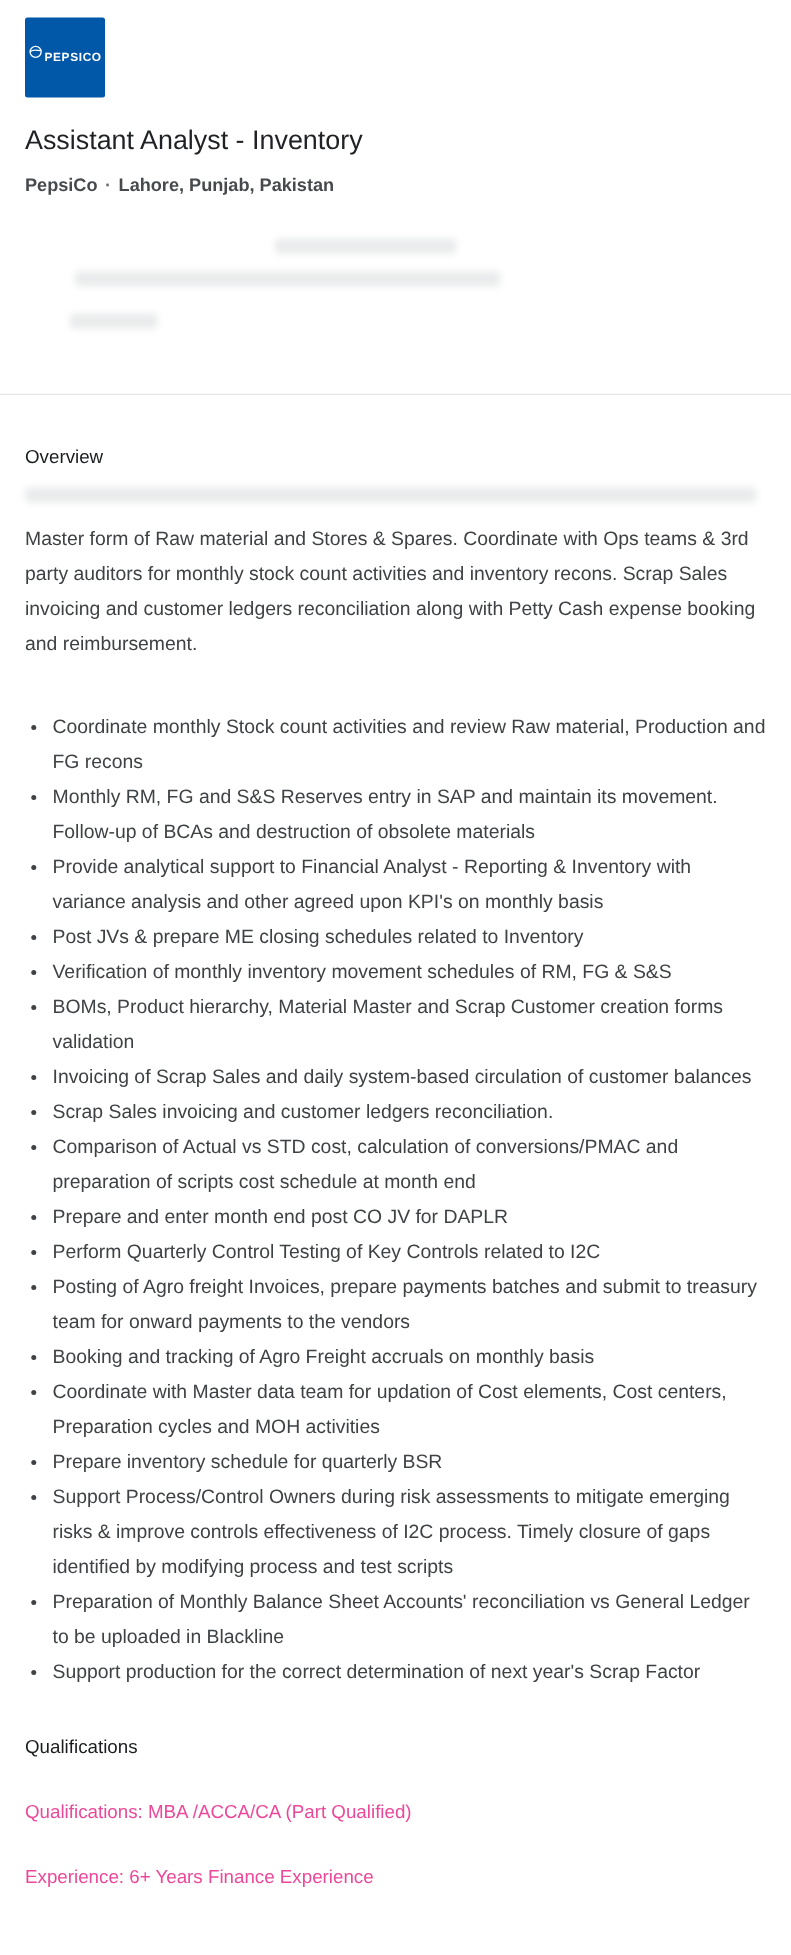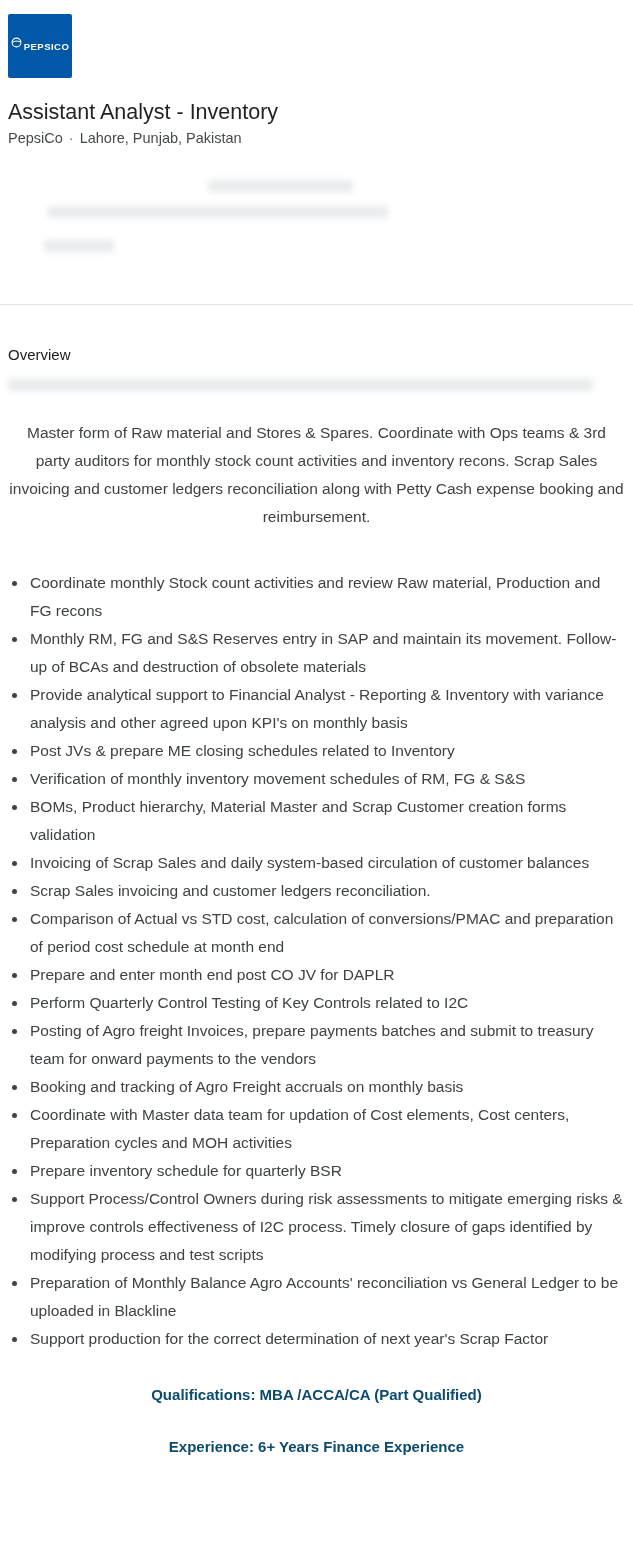--- a/index.html
+++ b/index.html
@@ -5,21 +5,21 @@
   * { box-sizing: border-box; }
   html, body {
     margin: 0;
     padding: 0;
     background: #ffffff;
     width: 633px;
     font-family: "Liberation Sans", sans-serif;
     color: #3f3f3f;
   }
   .page { width: 633px; min-height: 1564px; background: #fff; overflow: hidden; }
-  .container { padding: 0 8px; }
+  .container { padding: 0 20px; }
 
   
   .logo {
     width: 64px; height: 64px;
     background: #0158a8;
     margin-top: 14px;
     display: flex; align-items: center; justify-content: center;
     gap: 2px;
     border-radius: 2px;
   }
@@ -33,23 +33,24 @@
 
   
   .job-title {
     margin: 20px 0 0 0;
     font-size: 21.5px;
     line-height: 28px;
     font-weight: 400;
     color: #1f2124;
   }
   .job-subtitle {
-    margin-top: 4px;
+    margin-top: 15px;
     font-size: 14.5px;
     color: #474a4d;
+    font-weight: bold;
   }
   .job-subtitle .dot { margin: 0 6px; color: #6a6d70; }
 
   
   .redacted-block { margin-top: 34px; }
   .blur-bar {
     height: 12px;
     background: #9fa3a7;
     opacity: 0.22;
     border-radius: 3px;
@@ -72,42 +73,40 @@
     line-height: 20px;
     font-weight: 400;
     color: #1a1c1e;
   }
   .overview-blur {
     margin-top: 14px;
     width: 585px;
     margin-left: 0;
   }
   .body-text {
-    margin: 28px 0 0 0;
+    margin: 16px 0 0 0;
     font-size: 15.5px;
     line-height: 28px;
     color: #3f4245;
-    text-align: center;
   }
   .resp-list {
     margin: 38px 0 16px 0;
     padding-left: 20px;
     font-size: 15.5px;
     line-height: 28px;
     color: #3f4245;
   }
   .resp-list li { padding-left: 2px; }
 
   .bold-line {
     margin: 32px 0 0 0;
     font-size: 15px;
     line-height: 20px;
-    font-weight: 700;
-    color: #0c4a6e;
-    text-align: center;
+    font-weight: 400;
+    color: #ec4899;
   }
   .quals-heading { margin-top: 36px; }
 </style>
 </head>
 <body>
 
 <div class="page">
 
   <div class="container">
     <div class="logo">
@@ -145,31 +144,32 @@
 
     <ul class="resp-list">
         <li>Coordinate monthly Stock count activities and review Raw material, Production and FG recons</li>
         <li>Monthly RM, FG and S&amp;S Reserves entry in SAP and maintain its movement. Follow-up of BCAs and destruction of obsolete materials</li>
         <li>Provide analytical support to Financial Analyst - Reporting &amp; Inventory with variance analysis and other agreed upon KPI's on monthly basis</li>
         <li>Post JVs &amp; prepare ME closing schedules related to Inventory</li>
         <li>Verification of monthly inventory movement schedules of RM, FG &amp; S&amp;S</li>
         <li>BOMs, Product hierarchy, Material Master and Scrap Customer creation forms validation</li>
         <li>Invoicing of Scrap Sales and daily system-based circulation of customer balances</li>
         <li>Scrap Sales invoicing and customer ledgers reconciliation.</li>
-        <li>Comparison of Actual vs STD cost, calculation of conversions/PMAC and preparation of period cost schedule at month end</li>
+        <li>Comparison of Actual vs STD cost, calculation of conversions/PMAC and preparation of scripts cost schedule at month end</li>
         <li>Prepare and enter month end post CO JV for DAPLR</li>
         <li>Perform Quarterly Control Testing of Key Controls related to I2C</li>
         <li>Posting of Agro freight Invoices, prepare payments batches and submit to treasury team for onward payments to the vendors</li>
         <li>Booking and tracking of Agro Freight accruals on monthly basis</li>
         <li>Coordinate with Master data team for updation of Cost elements, Cost centers, Preparation cycles and MOH activities</li>
         <li>Prepare inventory schedule for quarterly BSR</li>
         <li>Support Process/Control Owners during risk assessments to mitigate emerging risks &amp; improve controls effectiveness of I2C process. Timely closure of gaps identified by modifying process and test scripts</li>
-        <li>Preparation of Monthly Balance Agro Accounts' reconciliation vs General Ledger to be uploaded in Blackline</li>
+        <li>Preparation of Monthly Balance Sheet Accounts' reconciliation vs General Ledger to be uploaded in Blackline</li>
         <li>Support production for the correct determination of next year's Scrap Factor</li>
       </ul>
 
+    <h3 class="section-heading quals-heading">Qualifications</h3>
 
     <p class="bold-line">Qualifications: MBA /ACCA/CA (Part Qualified)</p>
 
     <p class="bold-line">Experience: 6+ Years Finance Experience</p>
   </div>
 
 </div>
 
 </body></html>

